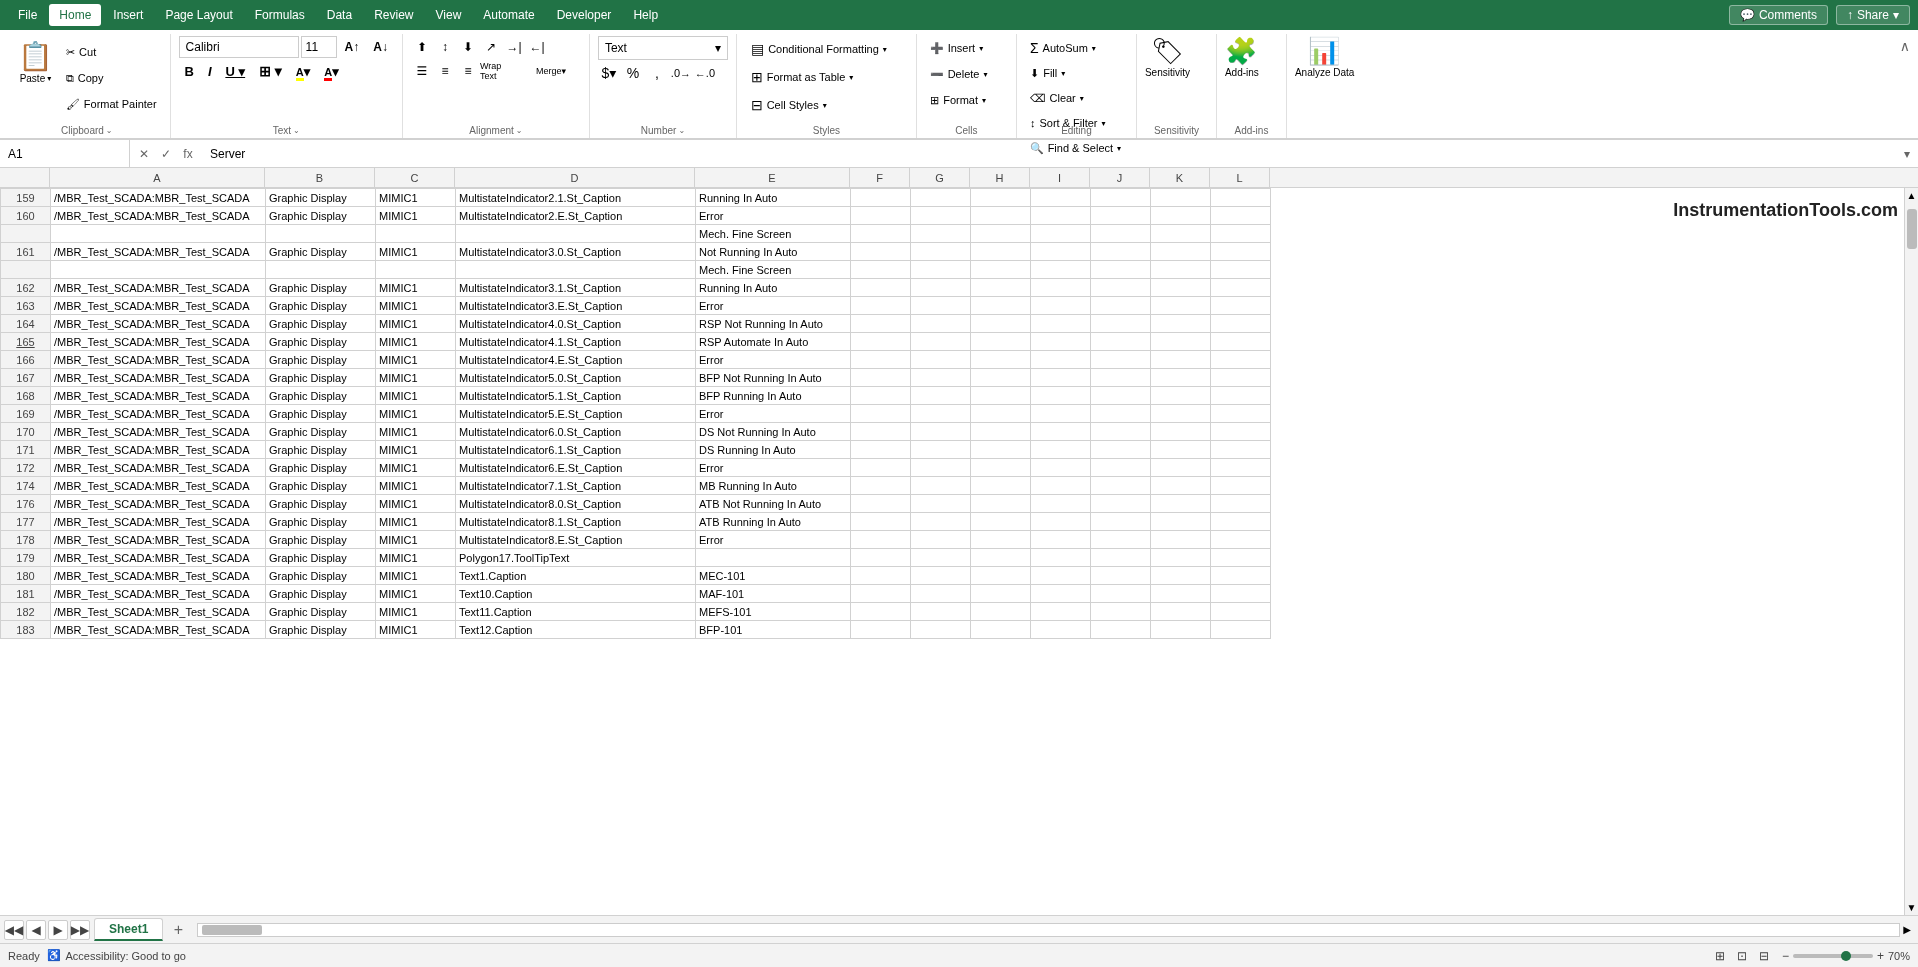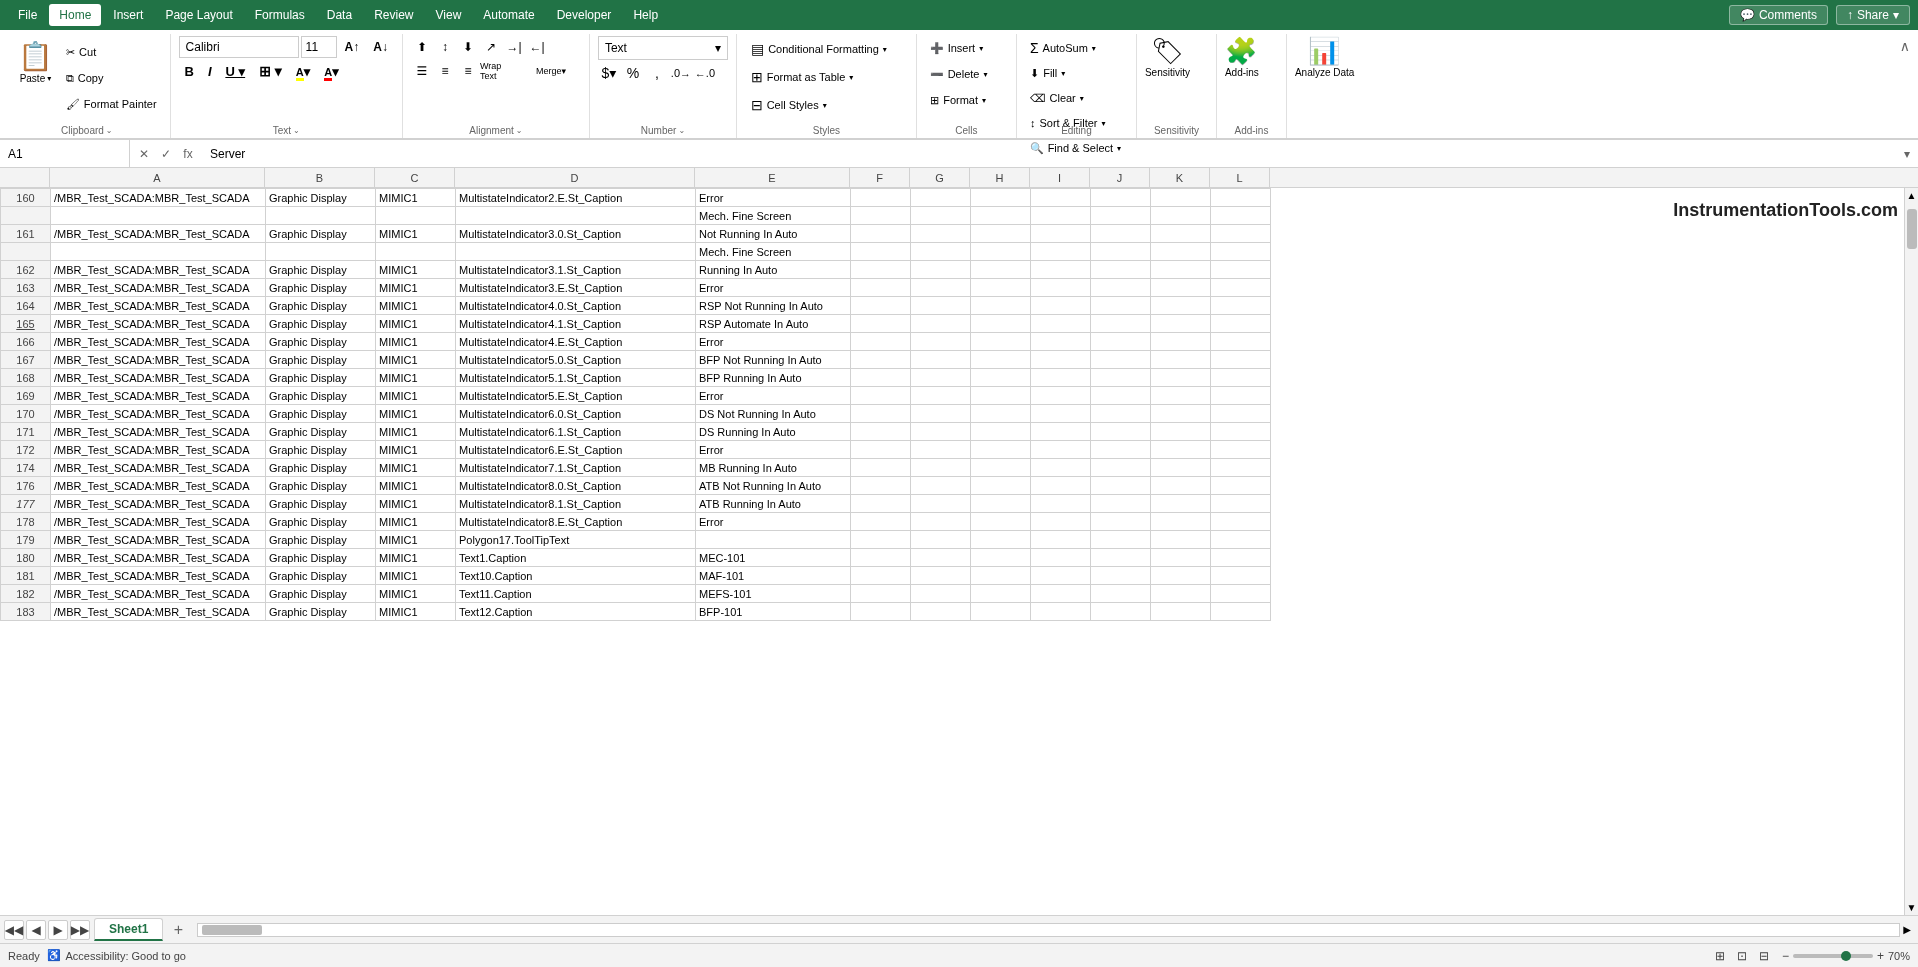--- a/index.html
+++ b/index.html
@@ -374,20 +374,35 @@
     <div class="col-header" style="width:60px;">I</div>
     <div class="col-header" style="width:60px;">J</div>
     <div class="col-header" style="width:60px;">K</div>
     <div class="col-header" style="width:60px;">L</div>
   </div>
 
   <div style="display:flex;flex:1;overflow:hidden;">
     <div style="flex:1;overflow:auto;">
       <table class="grid-table">
         <tbody id="grid-body">
+        <tr>
+              <td class="row-num" style="width: 50px;">159</td>
+              <td style="width: 215px; max-width: 215px;">/MBR_Test_SCADA:MBR_Test_SCADA</td>
+              <td style="width: 110px; max-width: 110px;">Graphic Display</td>
+              <td style="width: 80px; max-width: 80px;">MIMIC1</td>
+              <td style="width: 240px; max-width: 240px;">MultistateIndicator2.1.St_Caption</td>
+              <td style="width: 155px; max-width: 155px;">Running In Auto</td>
+              <td style="width: 60px; max-width: 60px;"></td>
+              <td style="width: 60px; max-width: 60px;"></td>
+              <td style="width: 60px; max-width: 60px;"></td>
+              <td style="width: 60px; max-width: 60px;"></td>
+              <td style="width: 60px; max-width: 60px;"></td>
+              <td style="width: 60px; max-width: 60px;"></td>
+              <td style="width: 60px; max-width: 60px;"></td>
+            </tr>
             <tr>
               <td class="row-num" style="width: 50px;">160</td>
               <td style="width: 215px; max-width: 215px;">/MBR_Test_SCADA:MBR_Test_SCADA</td>
               <td style="width: 110px; max-width: 110px;">Graphic Display</td>
               <td style="width: 80px; max-width: 80px;">MIMIC1</td>
               <td style="width: 240px; max-width: 240px;">MultistateIndicator2.E.St_Caption</td>
               <td style="width: 155px; max-width: 155px;">Error</td>
               <td style="width: 60px; max-width: 60px;"></td>
               <td style="width: 60px; max-width: 60px;"></td>
               <td style="width: 60px; max-width: 60px;"></td>
@@ -630,21 +645,21 @@
               <td style="width: 155px; max-width: 155px;">ATB Not Running In Auto</td>
               <td style="width: 60px; max-width: 60px;"></td>
               <td style="width: 60px; max-width: 60px;"></td>
               <td style="width: 60px; max-width: 60px;"></td>
               <td style="width: 60px; max-width: 60px;"></td>
               <td style="width: 60px; max-width: 60px;"></td>
               <td style="width: 60px; max-width: 60px;"></td>
               <td style="width: 60px; max-width: 60px;"></td>
             </tr>
             <tr>
-              <td class="row-num" style="width: 50px; font-style: italic;">177</td>
+              <td class="row-num" style="width: 50px;">177</td>
               <td style="width: 215px; max-width: 215px;">/MBR_Test_SCADA:MBR_Test_SCADA</td>
               <td style="width: 110px; max-width: 110px;">Graphic Display</td>
               <td style="width: 80px; max-width: 80px;">MIMIC1</td>
               <td style="width: 240px; max-width: 240px;">MultistateIndicator8.1.St_Caption</td>
               <td style="width: 155px; max-width: 155px;">ATB Running In Auto</td>
               <td style="width: 60px; max-width: 60px;"></td>
               <td style="width: 60px; max-width: 60px;"></td>
               <td style="width: 60px; max-width: 60px;"></td>
               <td style="width: 60px; max-width: 60px;"></td>
               <td style="width: 60px; max-width: 60px;"></td>

